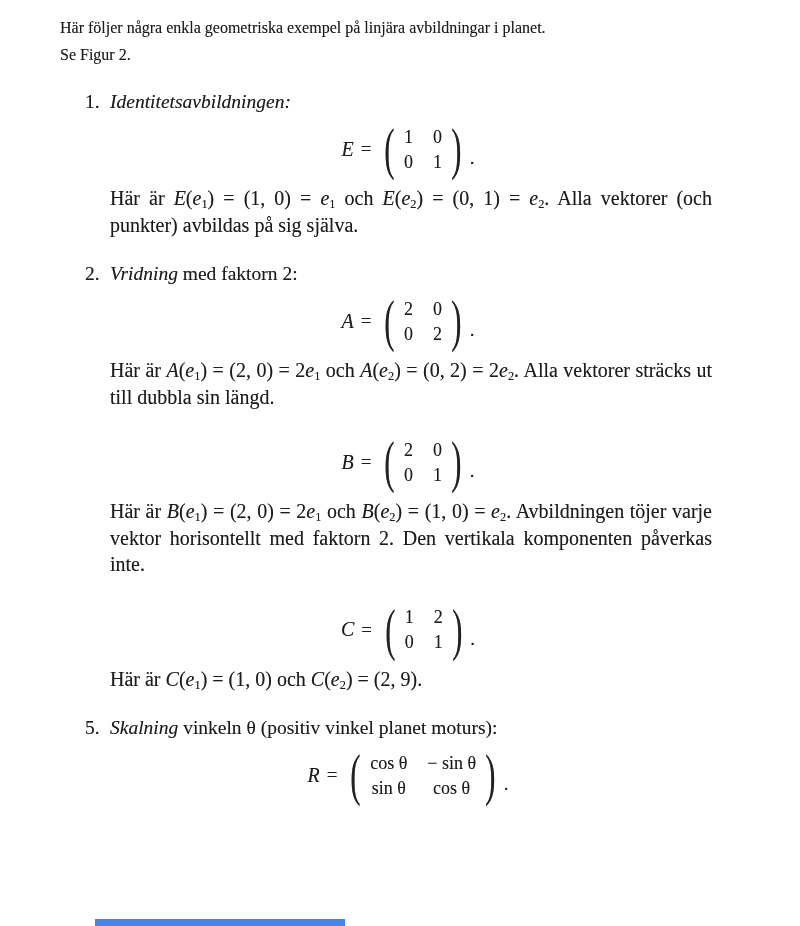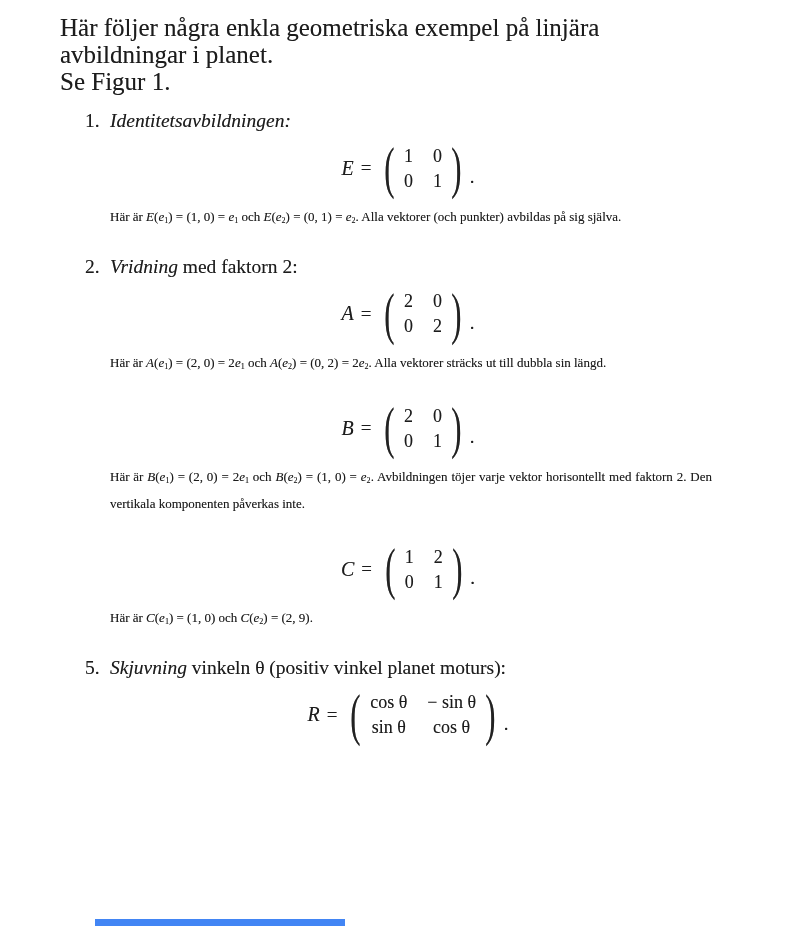--- a/index.html
+++ b/index.html
@@ -3,21 +3,21 @@
 <meta charset="utf-8">
 <style>
   html, body { margin:0; padding:0; background:#ffffff; }
   .page {
     position:relative; width:800px; height:926px; overflow:hidden;
     background:#ffffff; color:#1c1c1c;
     font-family:"Liberation Serif", serif;
   }
   .content { padding:14px 88px 0 60px; }
   .intro {
-    margin:0 0 12px 0; font-size:25px; line-height:27px;
+    margin:0 0 20px 0; font-size:16px; line-height:27px;
     text-shadow:0 0 0.5px rgba(30,30,30,0.45);
   }
   .item { margin-bottom:22px; }
   .item-head {
     padding-left:25px; font-size:19.5px; line-height:27px;
     text-shadow:0 0 0.5px rgba(30,30,30,0.45);
   }
   .num { display:inline-block; width:25px; }
   .it { font-style:italic; }
   .equation {
@@ -31,36 +31,36 @@
     font-size:56px; line-height:60px; font-weight:400;
     transform:scaleX(0.55); color:#222;
   }
   .mat {
     display:grid; grid-template-columns:auto auto;
     column-gap:20px; row-gap:3px; padding:0 5px;
     font-size:18px; text-align:center; line-height:22px;
   }
   .period { align-self:flex-end; margin:0 0 10px 4px; }
   .body {
-    margin:6px 0 0 50px; width:602px; font-size:13px;
+    margin:6px 0 0 50px; width:602px; font-size:20px;
     line-height:26.5px; text-align:justify;
     text-shadow:0 0 0.5px rgba(30,30,30,0.45);
   }
   sub { font-size:0.62em; vertical-align:-0.25em; line-height:0; }
   .progress-bar {
     position:absolute; left:95px; bottom:0; width:250px; height:7px;
   }
 </style>
 </head>
 <body>
 
 <div class="page">
   <div class="content">
 
-    <p class="intro"><span>Här följer några enkla geometriska exempel på linjära avbildningar i planet.</span><br><span>Se Figur 1.</span></p>
+    <p class="intro"><span>Här följer några enkla geometriska exempel på linjära avbildningar i planet.</span><br><span>Se Figur 2.</span></p>
 
     <div class="item">
       <div class="item-head"><span class="num">1.</span><span><span class="it">Identitetsavbildningen:</span></span></div>
       <div class="equation">
         <span class="lhs">E</span>
         <span class="rel">=</span>
         <span class="paren">(</span>
         <span class="mat">
           <span>1</span>
           <span>0</span>
@@ -119,21 +119,21 @@
           <span>0</span>
           <span>1</span>
         </span>
         <span class="paren">)</span>
         <span class="period">.</span>
       </div>
       <p class="body"><span>Här är </span><span class="it">C</span><span>(</span><span class="it">e</span><sub>1</sub><span>)</span><span> = (1, 0) och </span><span class="it">C</span><span>(</span><span class="it">e</span><sub>2</sub><span>)</span><span> = (2, 9).</span></p>
     </div>
 
     <div class="item">
-      <div class="item-head"><span class="num">5.</span><span><span class="it">Skjuvning</span><span> vinkeln θ (positiv vinkel planet moturs):</span></span></div>
+      <div class="item-head"><span class="num">5.</span><span><span class="it">Skalning</span><span> vinkeln θ (positiv vinkel planet moturs):</span></span></div>
       <div class="equation">
         <span class="lhs">R</span>
         <span class="rel">=</span>
         <span class="paren">(</span>
         <span class="mat">
           <span>cos θ</span>
           <span>− sin θ</span>
           <span>sin θ</span>
           <span>cos θ</span>
         </span>

